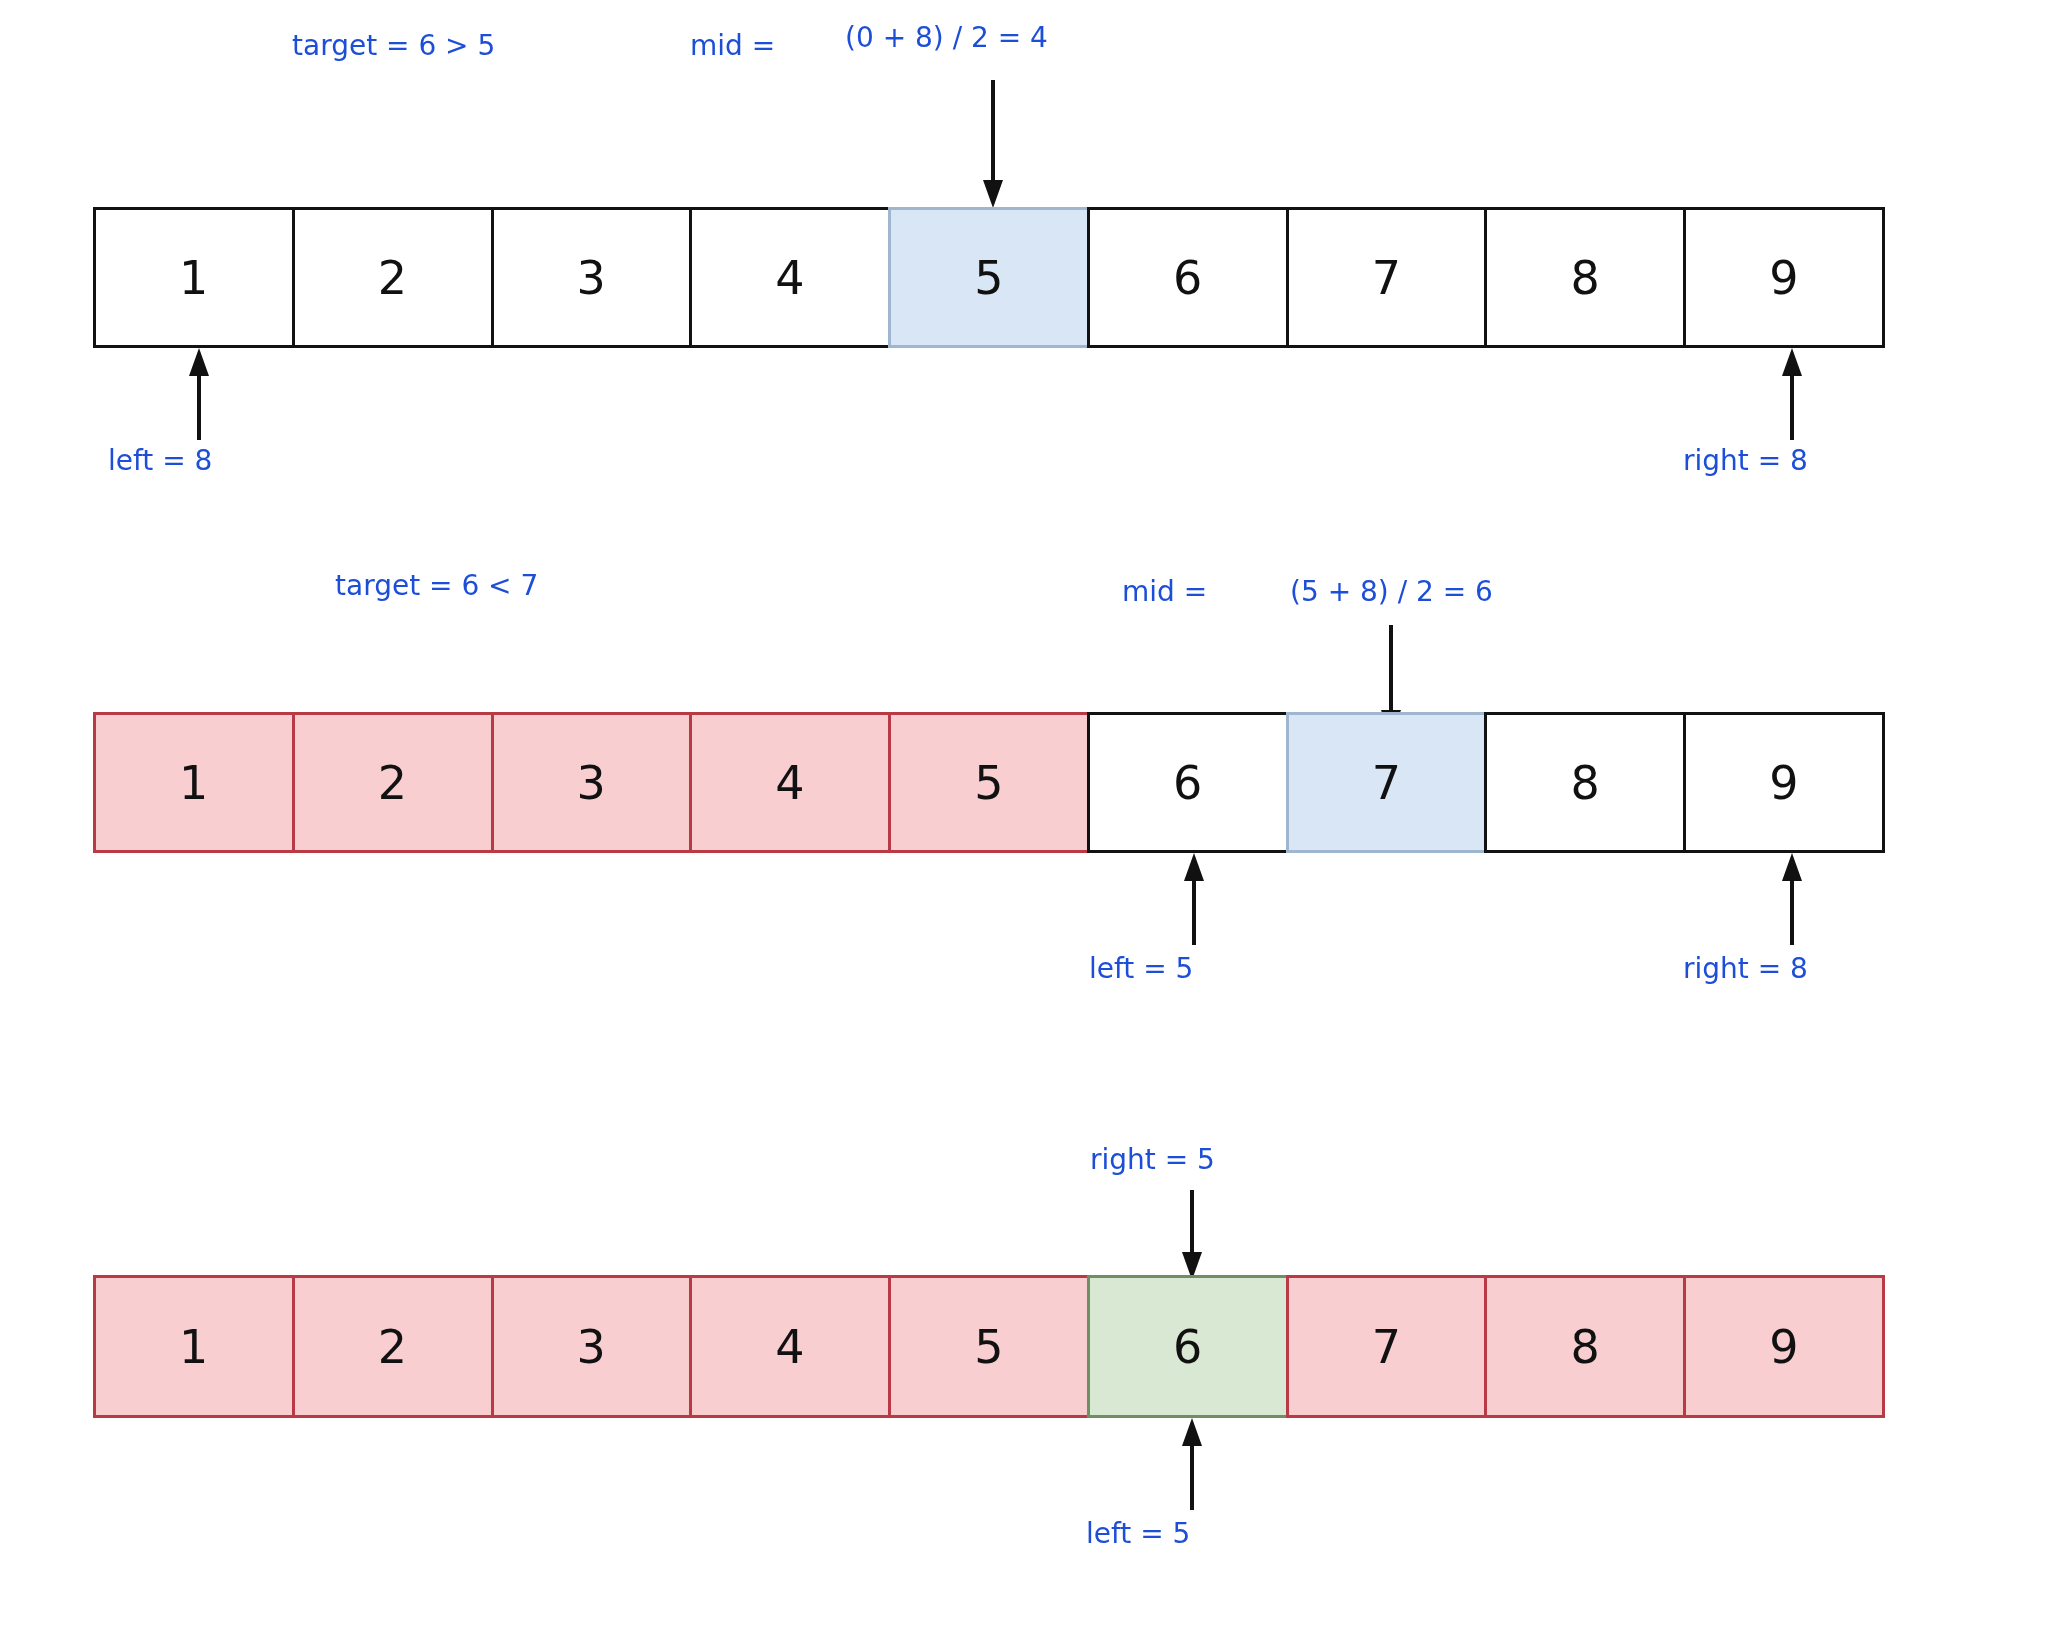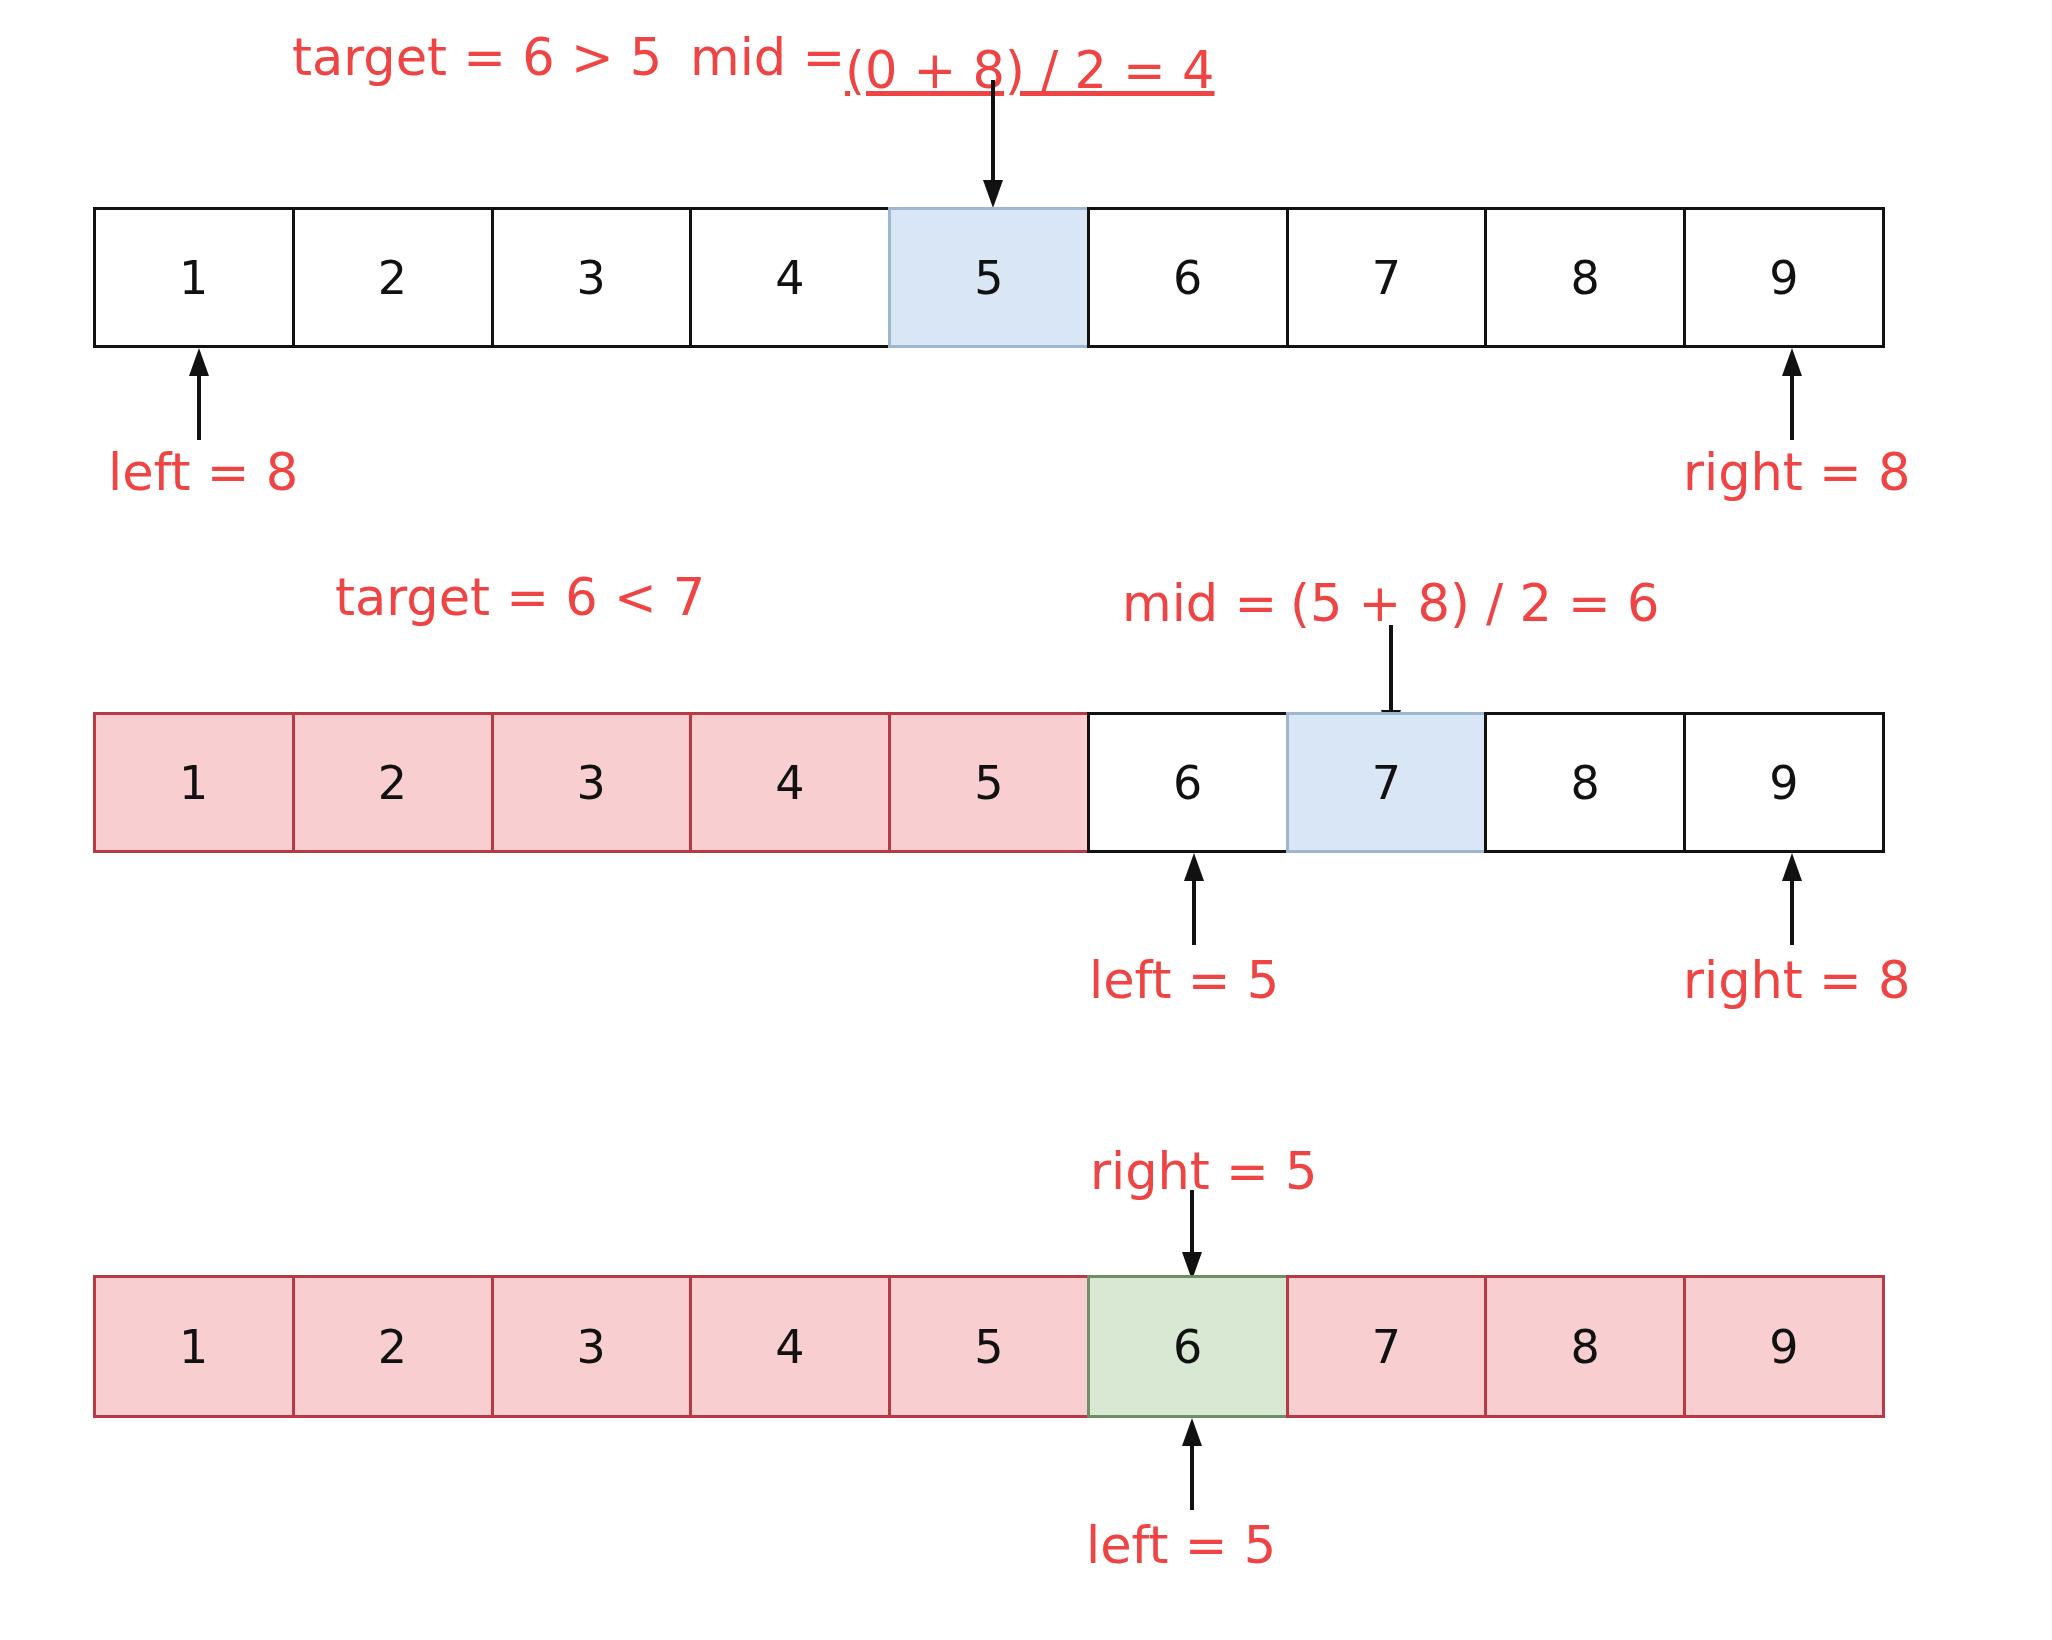--- a/index.html
+++ b/index.html
@@ -69,42 +69,42 @@
   }
   .cell.found:first-child { margin-left: 0; }
 
   .row1 { top: 207px; height: 141px; }
   .row2 { top: 712px; height: 141px; }
   .row3 { top: 1275px; height: 143px; }
 
   
   .note {
     position: absolute;
-    font-size: 51px;
-    color: #ef4444;
+    font-size: 28px;
+    color: #1d4ed8;
     white-space: nowrap;
     line-height: 1;
   }
 
   
   .arrow {
     position: absolute;
   }
   .arrow svg { display: block; overflow: visible; }
 </style>
 </head>
 <body>
 
 <div id="diagram">
 
   <div class="note" style="left:292px; top:32px;">target = 6 &gt; 5</div>
 
   <div class="note" style="left:690px; top:32px;">mid =</div>
 
-  <div class="note" style="left:845px; top:45px;text-decoration:underline;">(0 + 8)  / 2 = 4</div>
+  <div class="note" style="left:845px; top:24px;">(0 + 8)  / 2 = 4</div>
 
   <div class="arrow" style="left:981px; top:80px;">
     <svg width="24" height="130" viewBox="0 0 24 130">
       <line x1="12" y1="0" x2="12" y2="108" stroke="#111111" stroke-width="4"></line>
       <polygon points="12,128 2,100 22,100" fill="#111111"></polygon>
     </svg>
   </div>
 
   <div class="step-row row1">
     <div class="cell plain">1</div>

